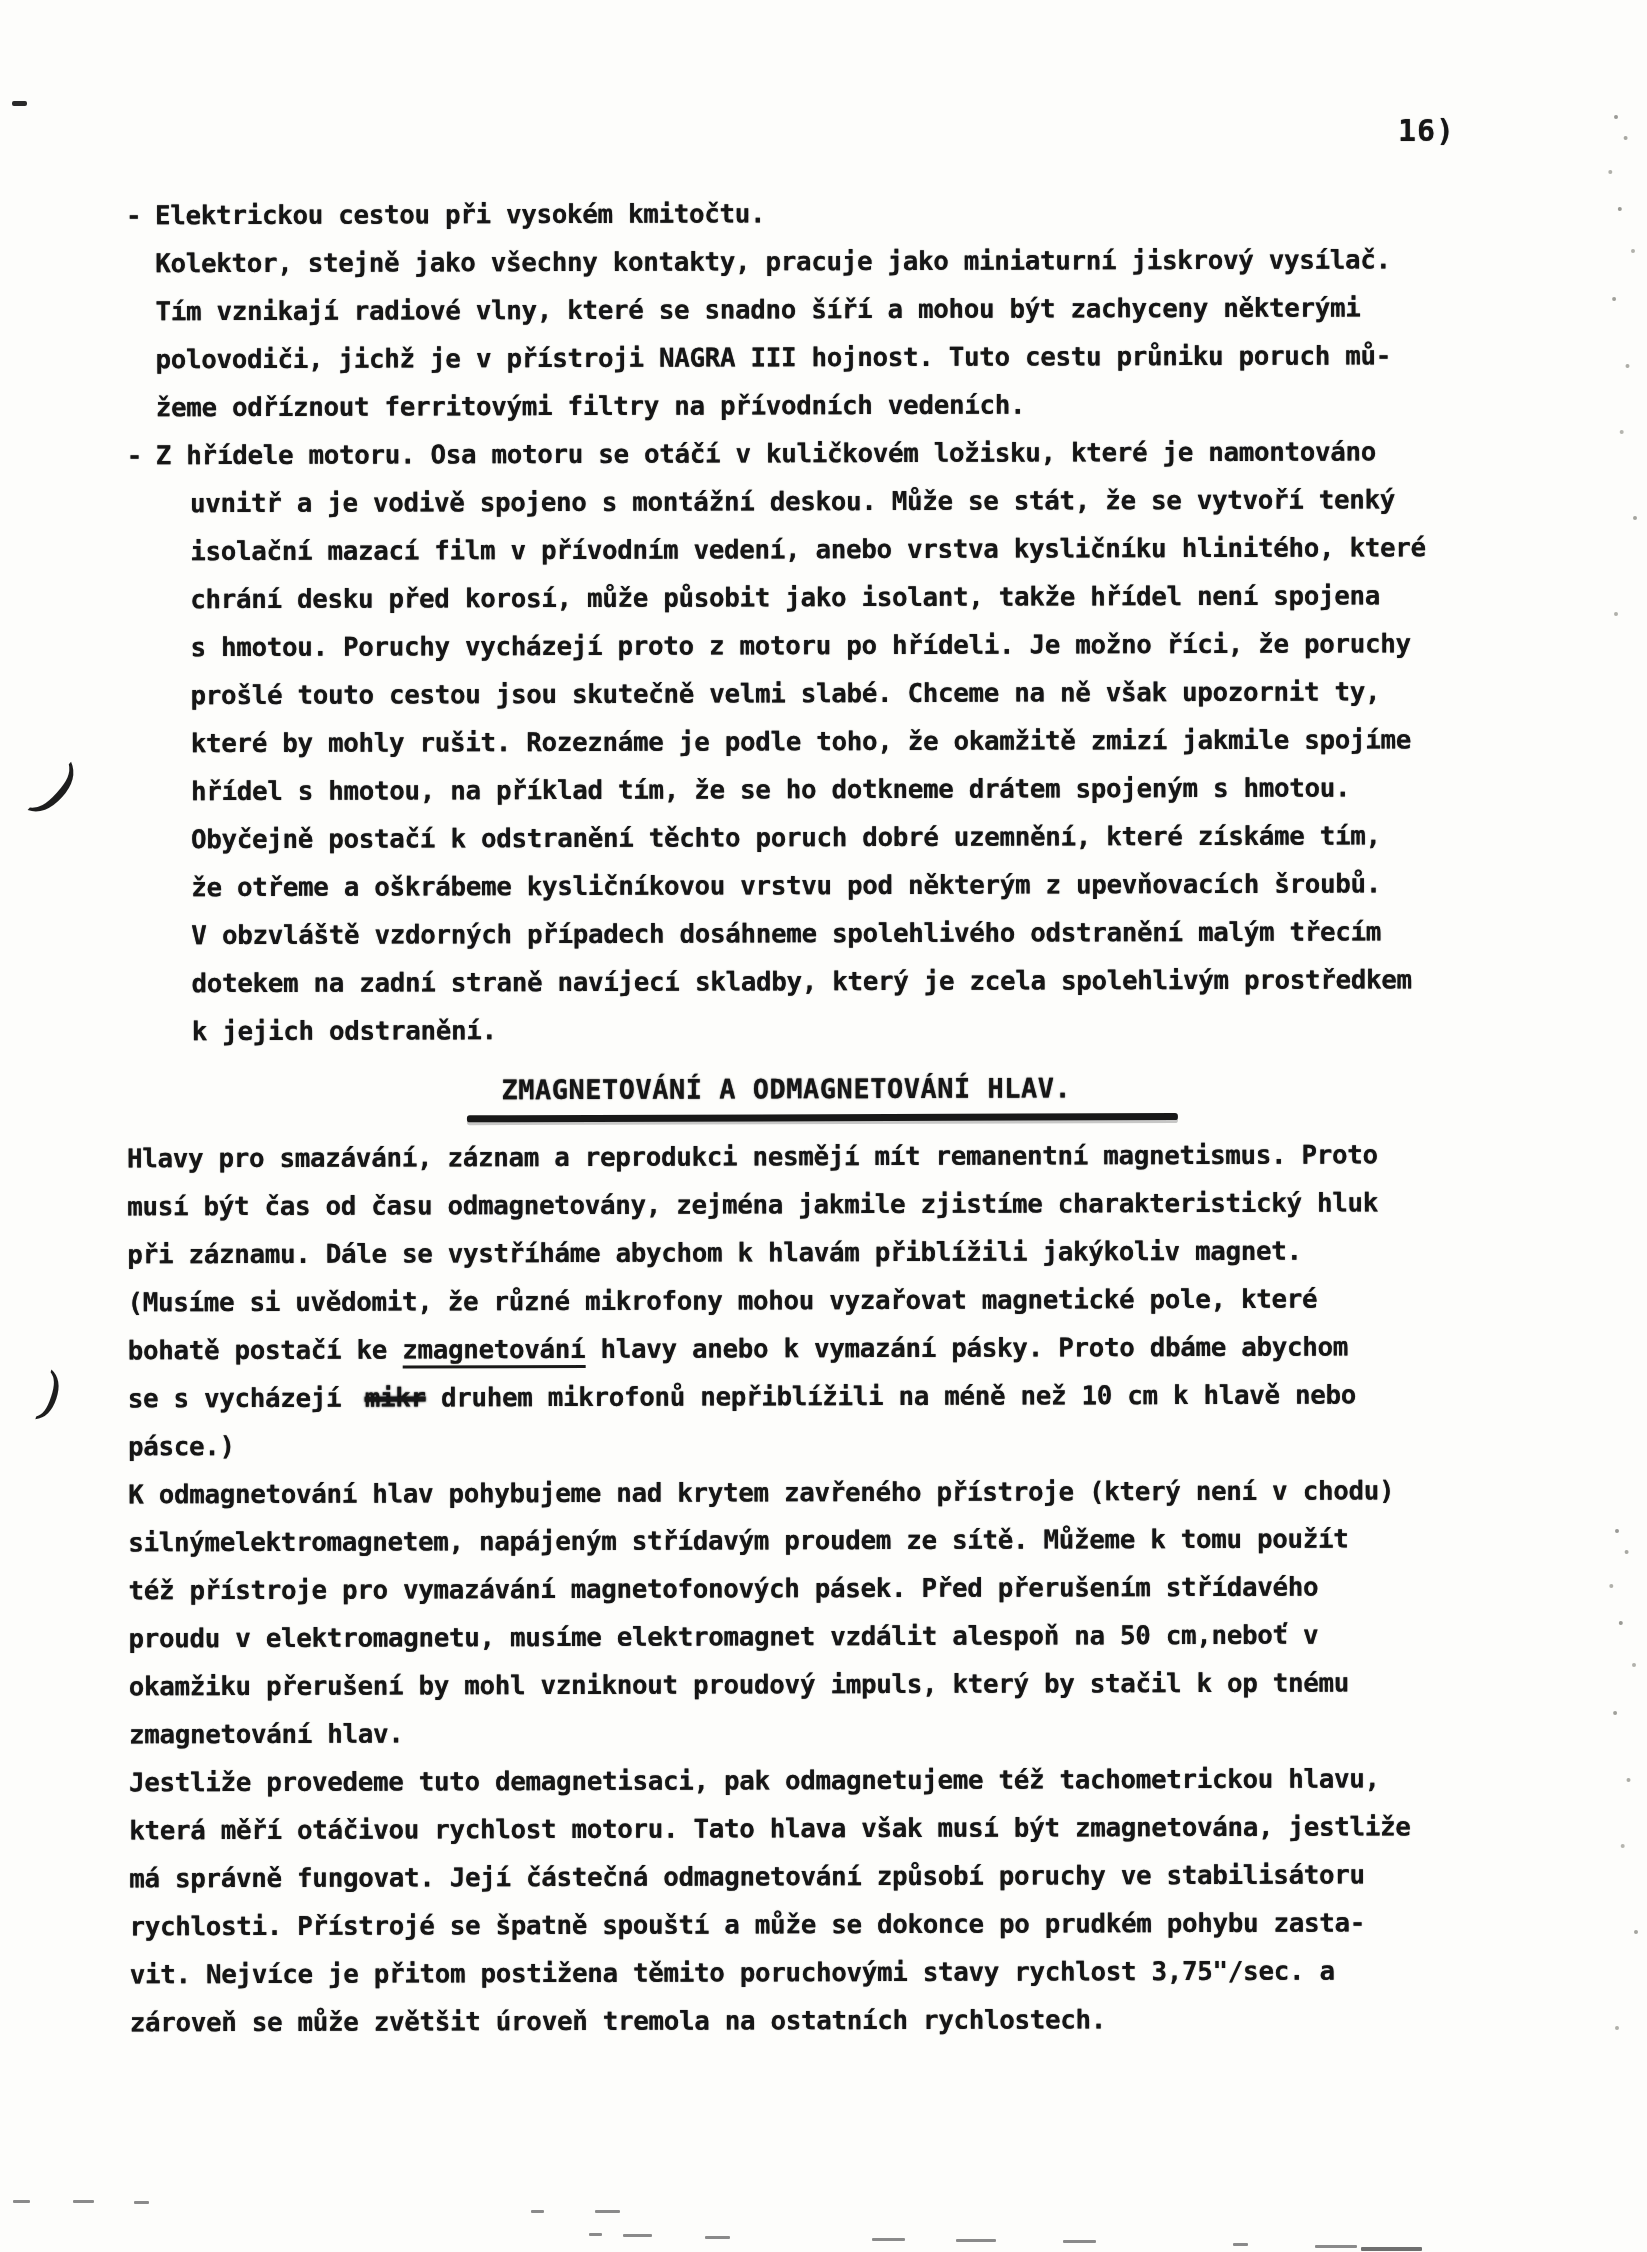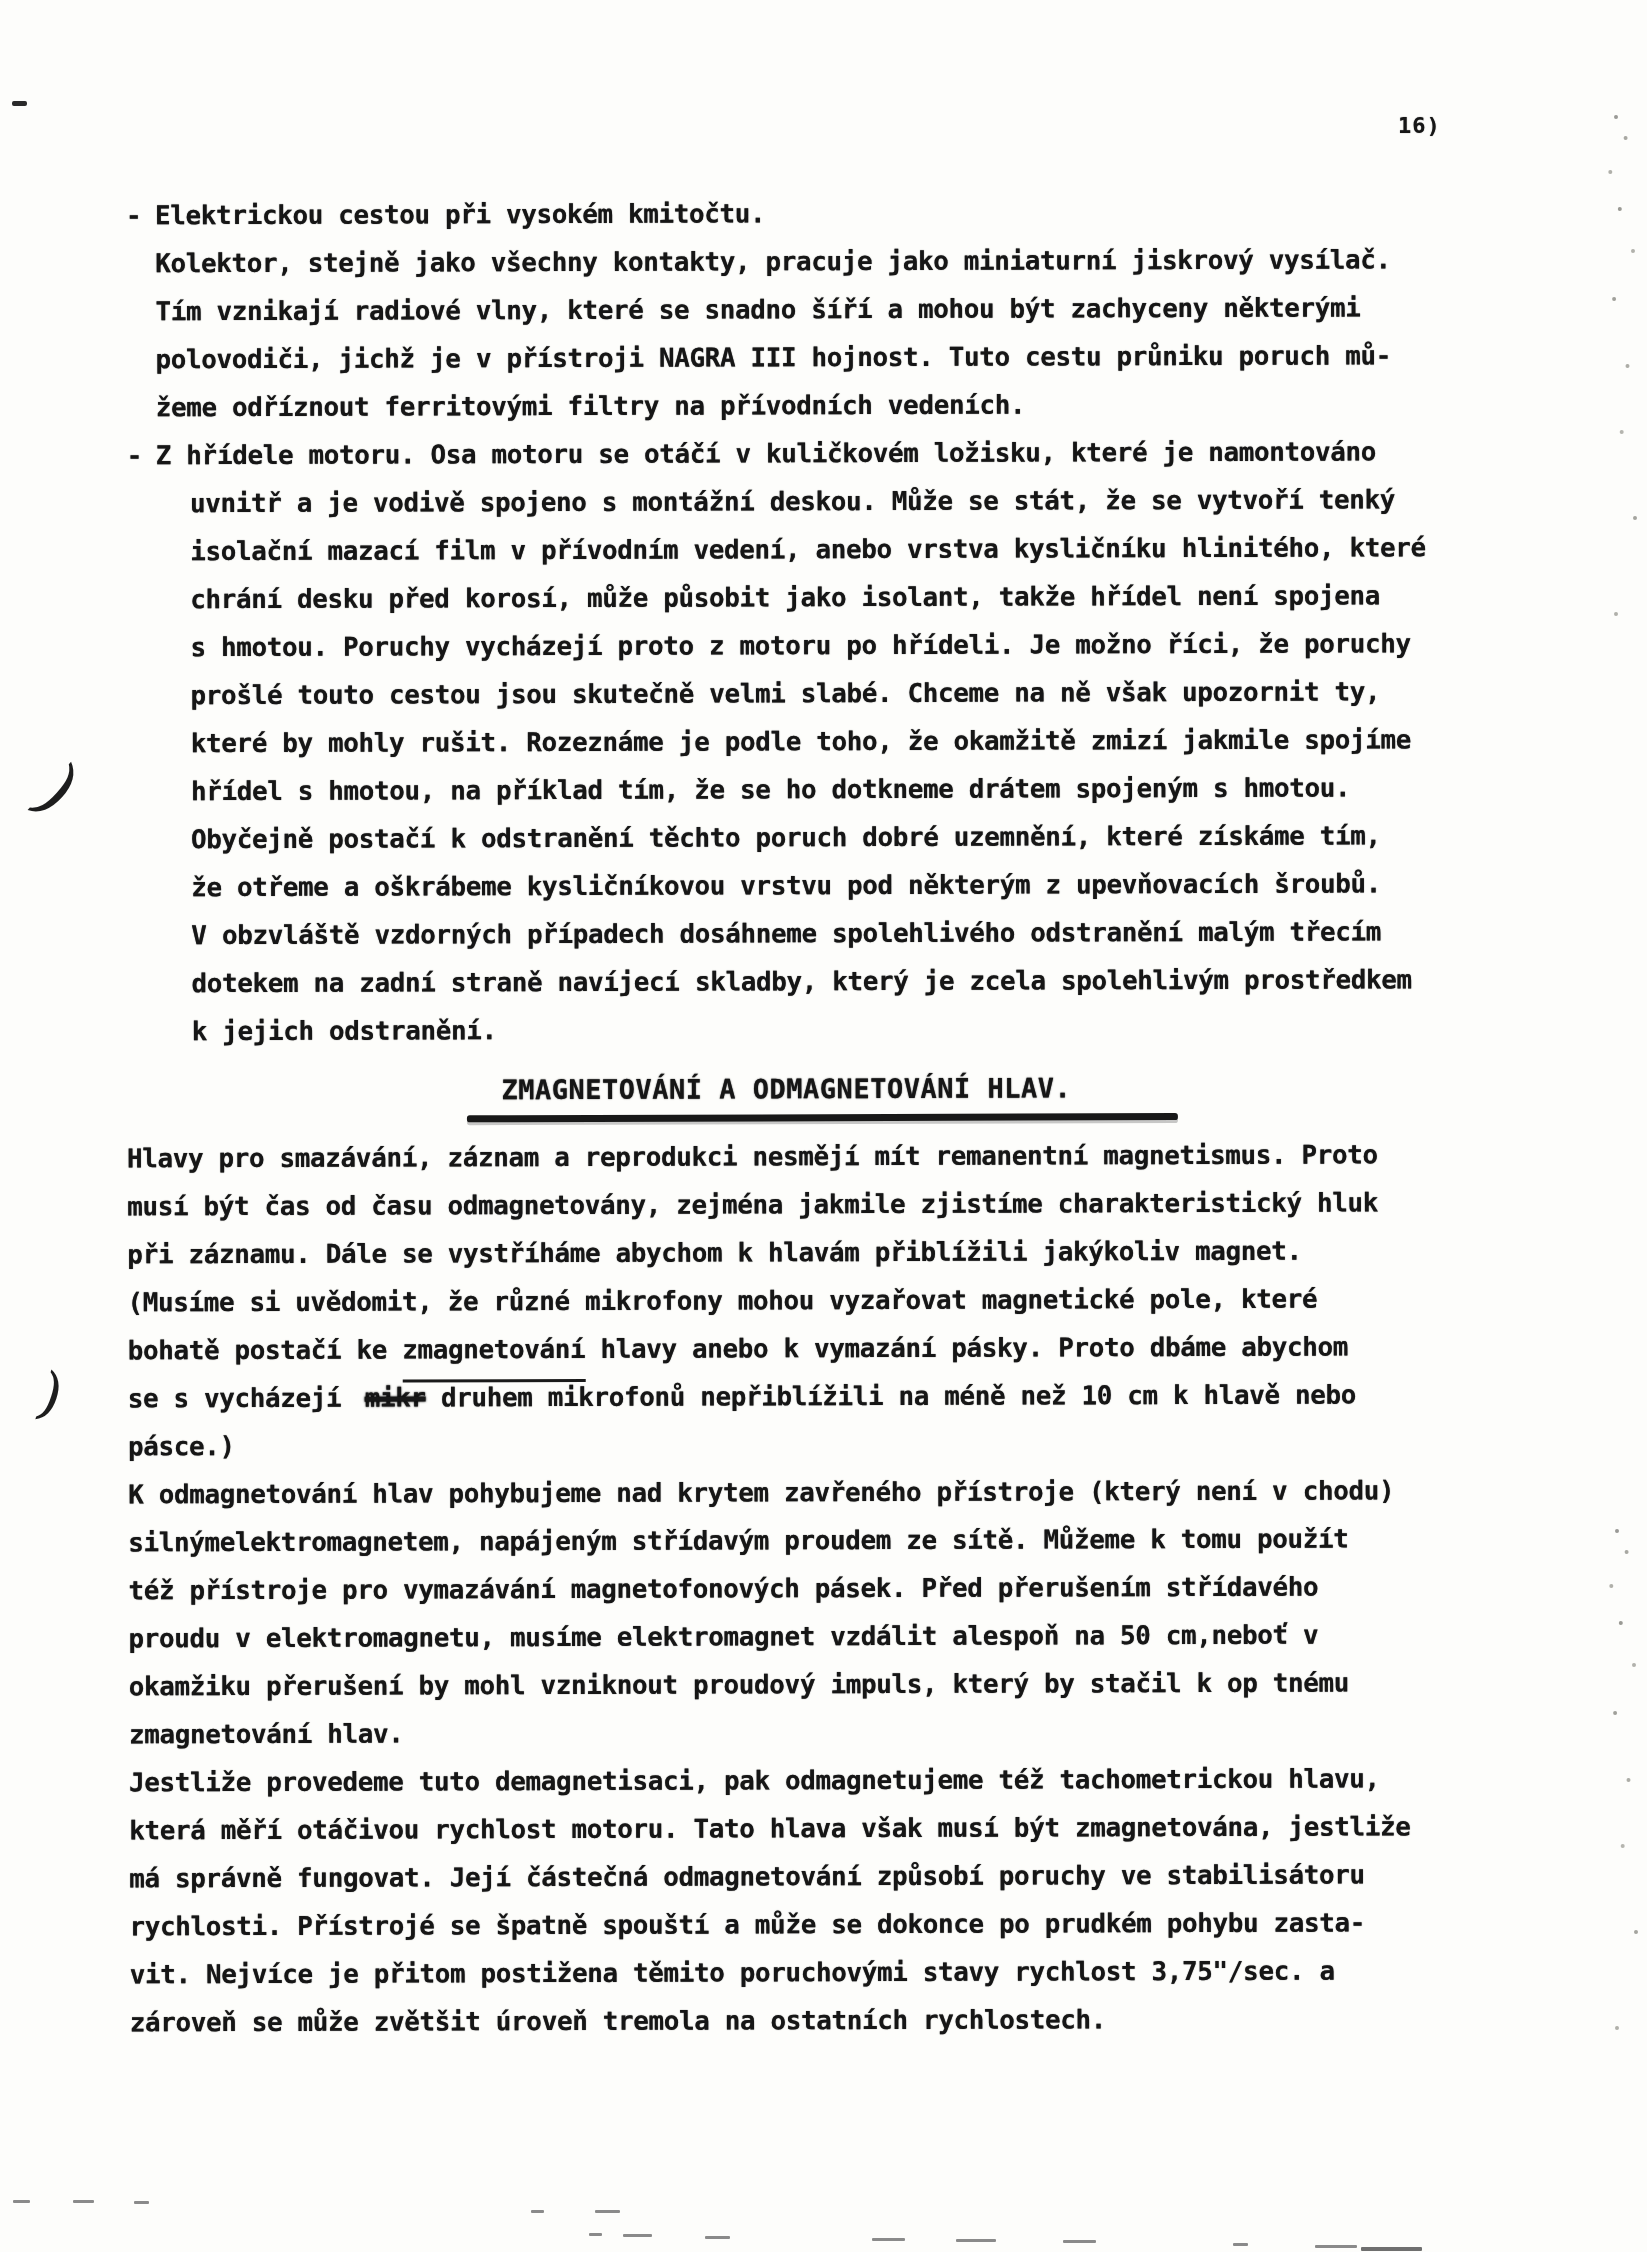--- a/index.html
+++ b/index.html
@@ -9,21 +9,21 @@
     height: 2252px;
     background: #fdfdfb;
     overflow: hidden;
     font-family: "DejaVu Sans Mono", "Liberation Mono", monospace;
     color: #161616;
   }
   .page-number {
     position: absolute;
     top: 113px;
     left: 1398px;
-    font-size: 22px;
+    font-size: 30px;
     font-weight: bold;
     letter-spacing: 1px;
     text-shadow: 0 0 1px rgba(0,0,0,0.65);
   }
   .content {
     position: absolute;
     top: 187px;
     left: 124px;
     width: 1405px;
     transform: rotate(-0.18deg);
@@ -63,21 +63,21 @@
     width: 711px;
     height: 6.7px;
     background: #181818;
     margin: 3.8px auto 0 auto;
     transform: translateX(36px);
     border-radius: 2.9px;
     box-shadow: 0 2.9px 0 rgba(40,40,40,0.25);
   }
   .u-mark {
     border-bottom: 3.8px solid #1a1a1a;
-    padding-bottom: 15px;
+    padding-bottom: 1px;
   }
   .x-mark {
     text-decoration: line-through;
     text-decoration-thickness: 4.8px;
     font-weight: bold;
     text-shadow: 0 0 1.9px rgba(0,0,0,0.9);
     padding-left: 8px;
   }
   .margin-mark {
     position: absolute;

